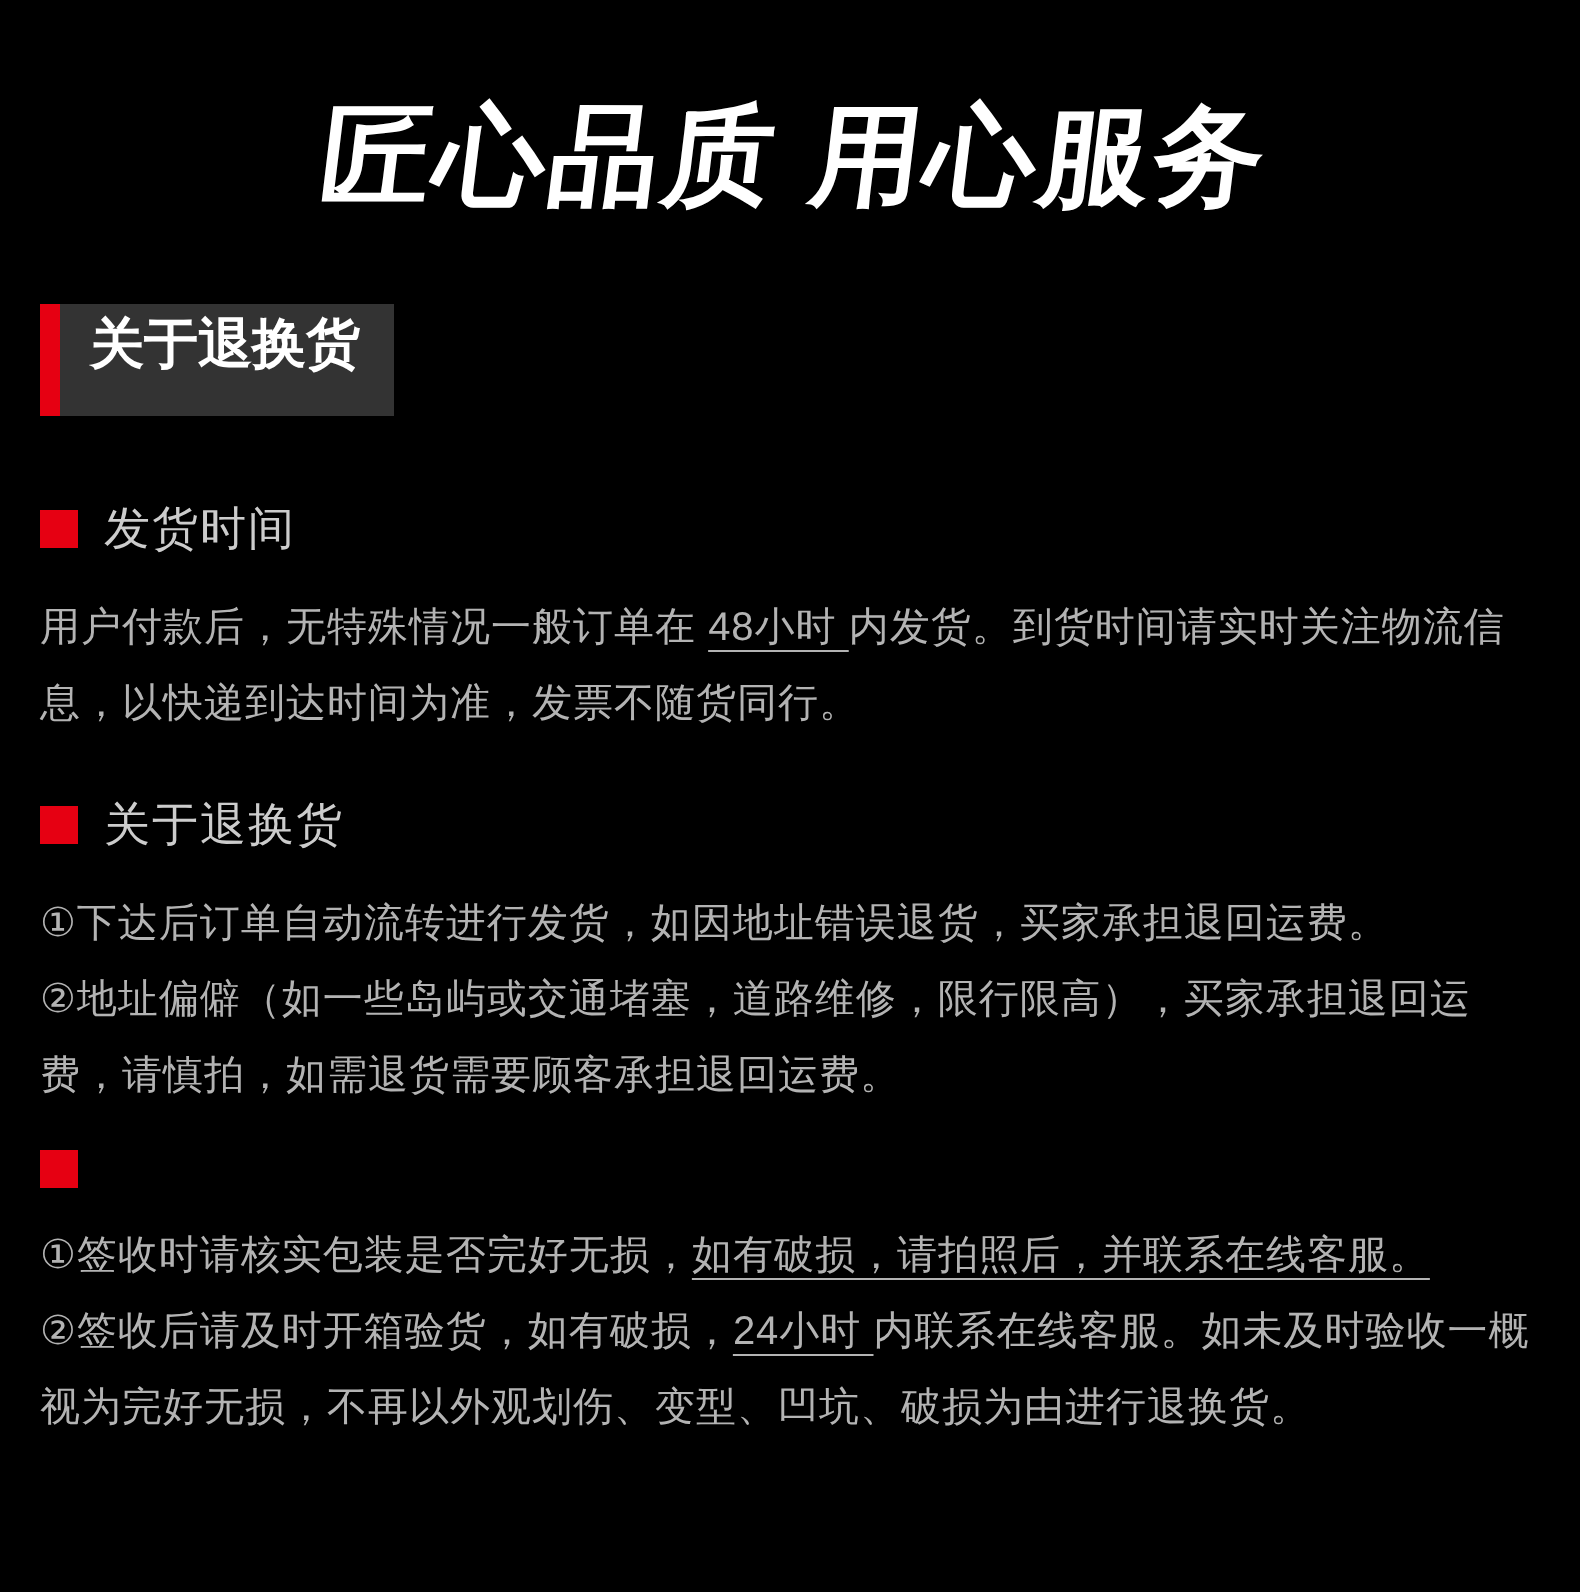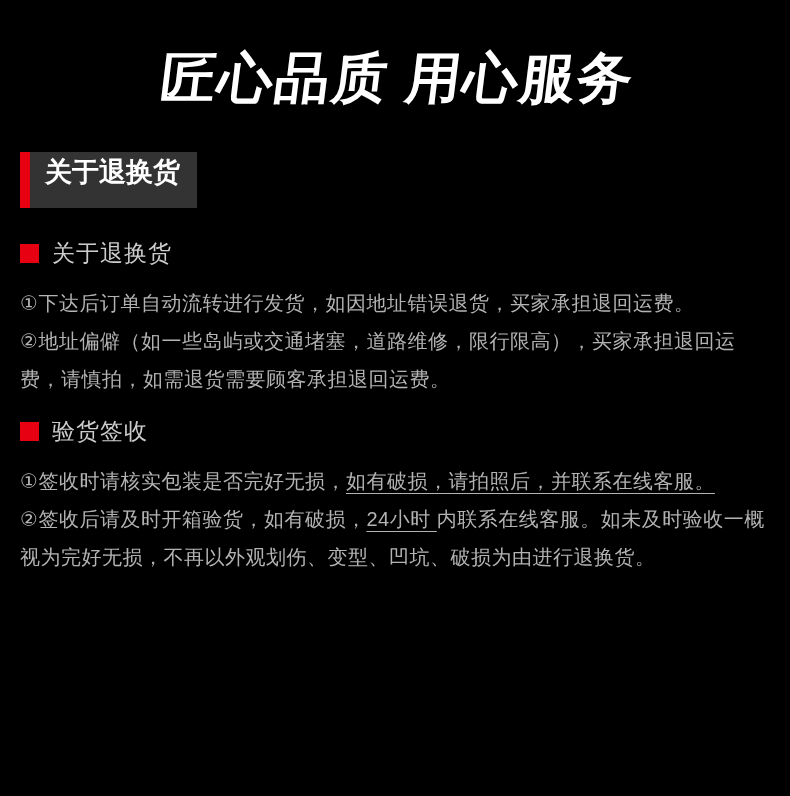--- a/index.html
+++ b/index.html
@@ -85,36 +85,44 @@
 
 <div class="page">
 
   <h1 class="title">匠心品质 用心服务</h1>
 
   <div class="header-bar">
       <span class="header-accent"></span>
       <span class="header-text">关于退换货</span>
     </div>
 
+  <section class="sec sec-1">
+    <div class="sec-heading">
+        <span class="bullet"></span>
+        <span class="sec-heading-text">发货时间</span>
+      </div>
+    <div class="sec-body">
+      <p class="body"><span>用户付款后，无特殊情况一般订单在 </span><span class="u">48小时&nbsp;</span><span>内发货。到货时间请实时关注物流信息，以快递到达时间为准，发票不随货同行。</span></p>
+    </div>
+  </section>
 
   <section class="sec sec-2">
     <div class="sec-heading">
         <span class="bullet"></span>
         <span class="sec-heading-text">关于退换货</span>
       </div>
     <div class="sec-body">
       <p class="body"><span>①下达后订单自动流转进行发货，如因地址错误退货，买家承担退回运费。</span></p>
       <p class="body"><span>②地址偏僻（如一些岛屿或交通堵塞，道路维修，限行限高），买家承担退回运费，请慎拍，如需退货需要顾客承担退回运费。</span></p>
     </div>
   </section>
 
   <section class="sec sec-3">
     <div class="sec-heading">
         <span class="bullet"></span>
-        <span class="sec-heading-text">验货签收</span>
       </div>
     <div class="sec-body">
       <p class="body"><span>①签收时请核实包装是否完好无损，</span><span class="u">如有破损，请拍照后，并联系在线客服。</span></p>
       <p class="body"><span>②签收后请及时开箱验货，如有破损，</span><span class="u">24小时&nbsp;</span><span>内联系在线客服。如未及时验收一概视为完好无损，不再以外观划伤、变型、凹坑、破损为由进行退换货。</span></p>
     </div>
   </section>
 
 </div>
 
 </body></html>

